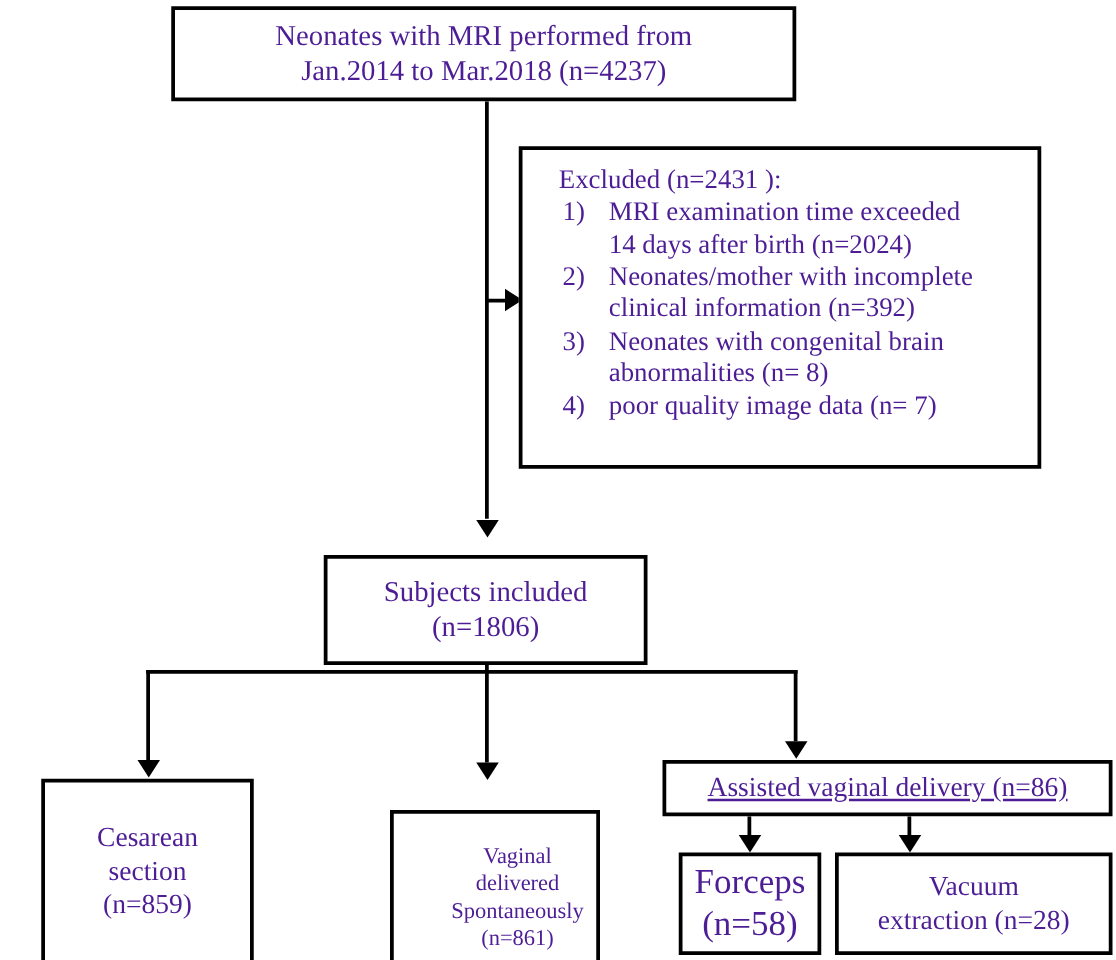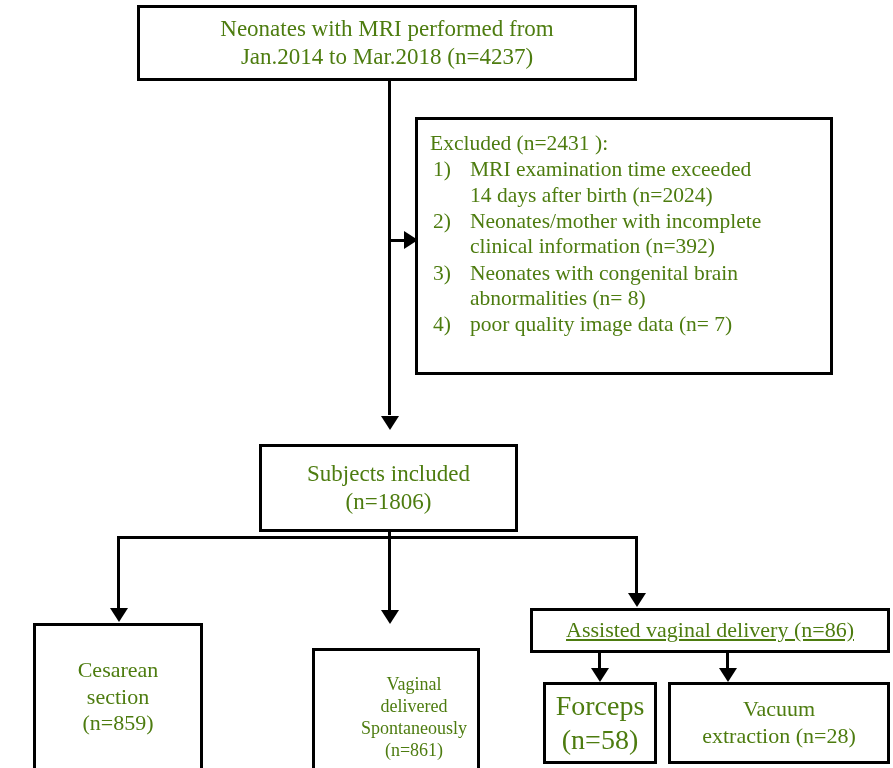--- a/index.html
+++ b/index.html
@@ -8,21 +8,21 @@
     padding: 0;
     background: #ffffff;
   }
   #canvas {
     position: relative;
     width: 893px;
     height: 768px;
     background: #ffffff;
     overflow: hidden;
     font-family: "Liberation Serif", "DejaVu Serif", serif;
-    color: #4d7c0f;
+    color: #4c1d95;
   }
   .box {
     position: absolute;
     box-sizing: border-box;
     border: 3px solid #000000;
     background: #ffffff;
     display: flex;
     align-items: center;
     justify-content: center;
     text-align: center;
@@ -33,21 +33,21 @@
   
   #node-enrollment {
     left: 137px; top: 5px; width: 500px; height: 76px;
     font-size: 23px;
   }
   #node-excluded {
     left: 415px; top: 117px; width: 418px; height: 258px;
     border-width: 3px;
     justify-content: flex-start;
     align-items: flex-start;
-    padding: 10px 8px 8px 12px;
+    padding: 10px 8px 8px 29px;
     text-align: left;
     font-size: 21.5px;
   }
   #node-included {
     left: 259px; top: 444px; width: 259px; height: 88px;
     font-size: 23px;
   }
   #node-cesarean {
     left: 33px; top: 623px; width: 170px; height: 148px;
     font-size: 22px;

